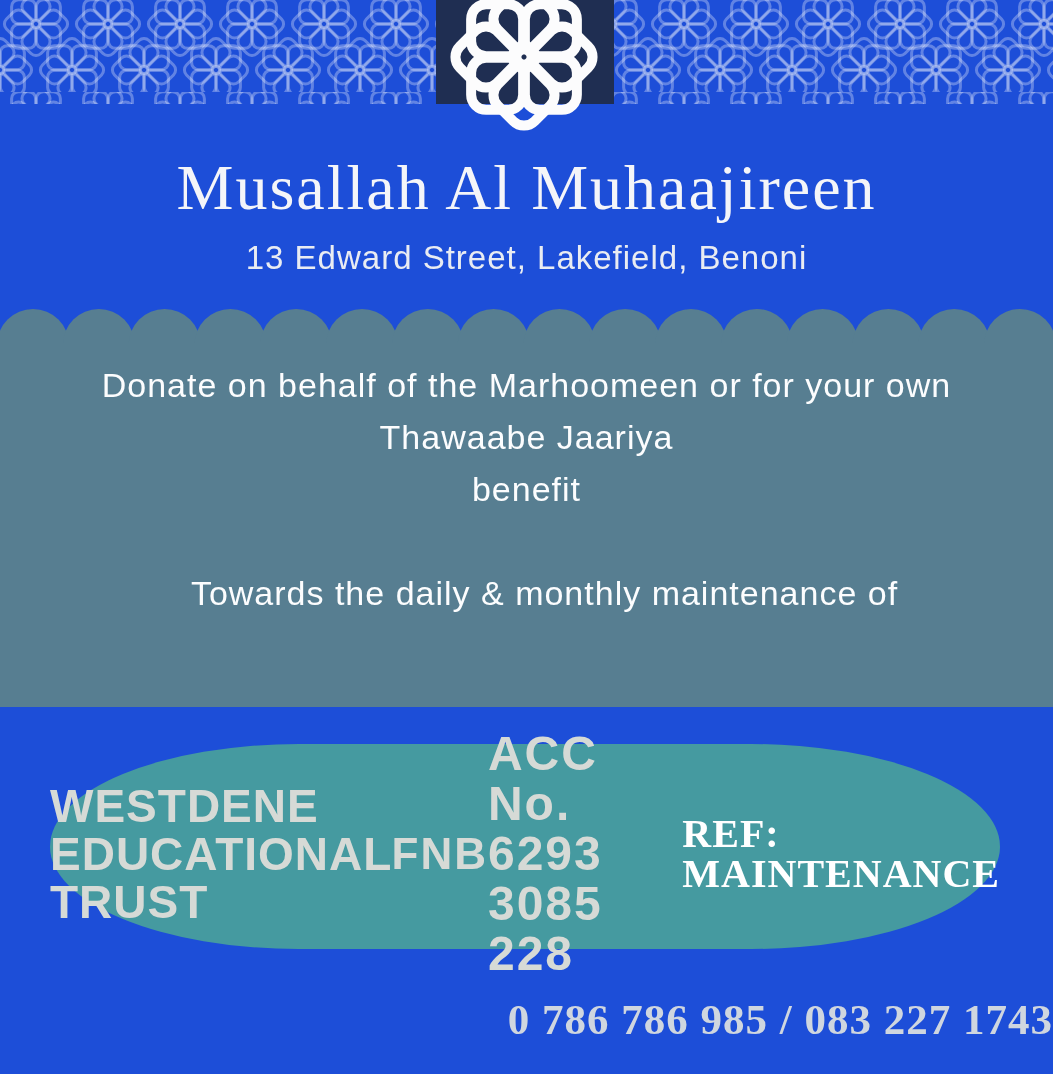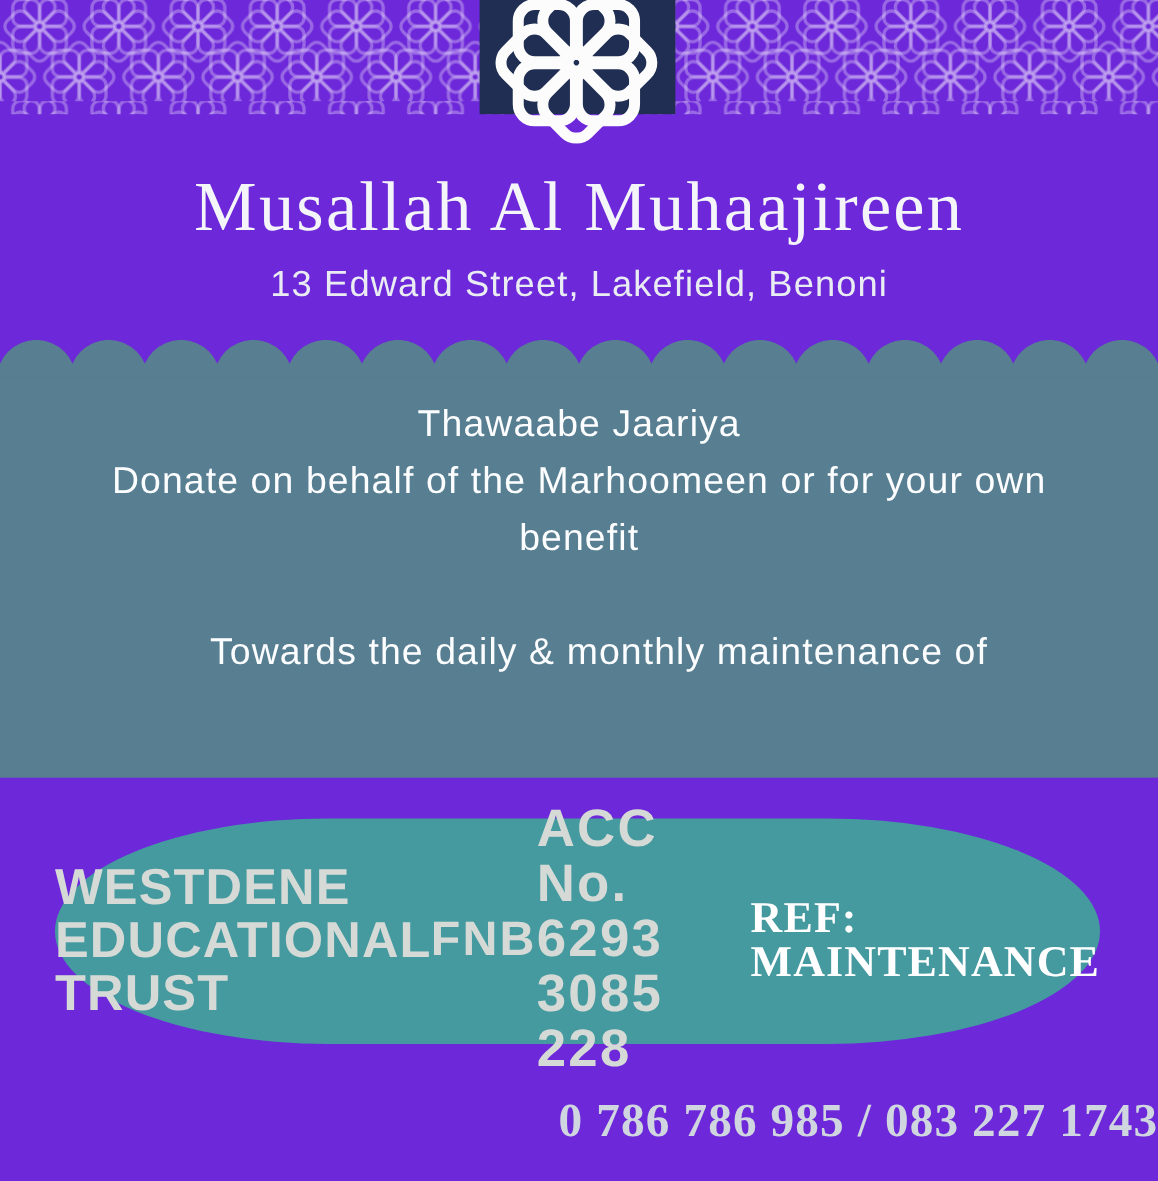--- a/index.html
+++ b/index.html
@@ -1,20 +1,20 @@
 <!DOCTYPE html>
 <html><head>
 <meta charset="utf-8">
 <style>
   html,body{margin:0;padding:0;background:#10182e;}
   .poster{
     position:relative;
     width:1053px;height:1074px;
     overflow:hidden;
-    background:#6d28d9;
+    background:#1d4ed8;
     font-family:"Liberation Sans", sans-serif;
   }
   
   .band-svg{position:absolute;top:0;left:0;}
   .emblem-svg{position:absolute;left:444px;top:-23px;}
   
   .title{
     position:absolute;top:148px;left:0;width:100%;
     text-align:center;
     font-family:"Liberation Serif","DejaVu Serif",serif;
@@ -169,22 +169,22 @@
       <circle cx="822.6" cy="36" r="36"></circle>
         <circle cx="888.4" cy="36" r="36"></circle>
       <circle cx="954.2" cy="36" r="36"></circle>
         <circle cx="1020" cy="36" r="36"></circle>
       <rect x="0" y="34" width="1053" height="2"></rect>
     </g>
   </svg>
   <div class="mid-body"></div>
 
   <div class="appeal-p appeal-p1">
+    <div>Donate on behalf of the Marhoomeen or for your own</div>
     <div>Thawaabe Jaariya</div>
-    <div>Donate on behalf of the Marhoomeen or for your own</div>
     <div>benefit</div>
   </div>
   <div class="appeal-p appeal-p2">
     <div>Towards the daily &amp; monthly maintenance of</div>
   </div>
 
   <div class="bank-pill">
     <div class="bank-org">WESTDENE EDUCATIONAL TRUST</div>
     <div class="bank-name">FNB</div>
     <div class="bank-acc">ACC No. 6293 3085 228</div>

